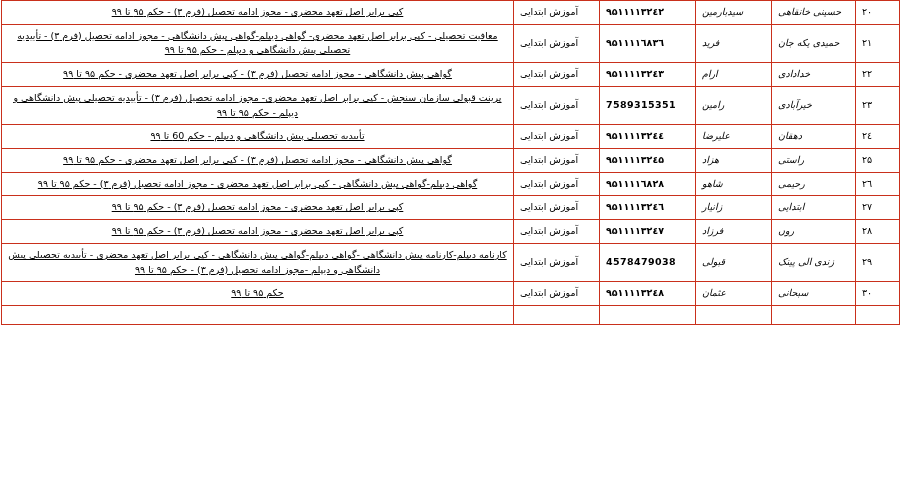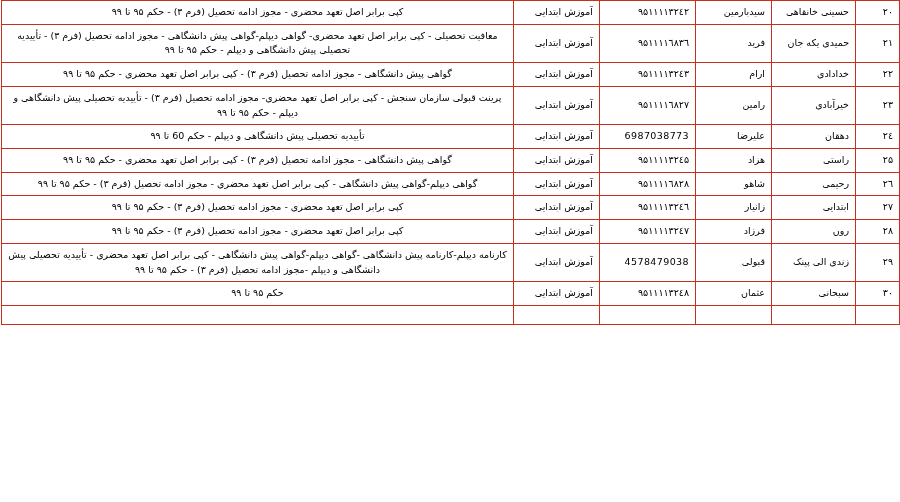--- a/index.html
+++ b/index.html
@@ -38,31 +38,34 @@
   }
   
   col.c-num   { width: 44px; }
   col.c-fam   { width: 84px; }
   col.c-name  { width: 76px; }
   col.c-id    { width: 96px; }
   col.c-field { width: 86px; }
   col.c-docs  { width: 512px; }
 
   td.num, td.fam, td.name, td.id, td.field {
-    text-align: right;
+    text-align: left;
   }
   td.docs {
     text-align: center;
+    text-decoration: underline;
   }
   td.id {
     letter-spacing: 0.4px;
     font-size: 9.5px;
+    font-weight: bold;
   }
   td.fam, td.name {
     font-size: 10px;
+    font-style: italic;
   }
   td.num {
     font-size: 10px;
   }
   .cut-row td {
     height: 10px;
     padding: 0;
   }
 </style>
 </head>
@@ -100,29 +103,29 @@
         <td class="fam">خدادادی</td>
         <td class="name">ارام</td>
         <td class="id">۹۵۱۱۱۱۳۲٤۳</td>
         <td class="field">آموزش ابتدایی</td>
         <td class="docs">گواهی پیش دانشگاهی - مجوز ادامه تحصیل (فرم ۳) - کپی برابر اصل تعهد محضری - حکم ۹۵ تا ۹۹</td>
       </tr>
       <tr>
         <td class="num">۲۳</td>
         <td class="fam">خیرآبادی</td>
         <td class="name">رامین</td>
-        <td class="id">۹۵۱۱۱۱٦۸۲۷</td>
+        <td class="id">7589315351</td>
         <td class="field">آموزش ابتدایی</td>
         <td class="docs">پرینت قبولی سازمان سنجش - کپی برابر اصل تعهد محضری- مجوز ادامه تحصیل (فرم ۳) - تأییدیه تحصیلی پیش دانشگاهی و دیپلم - حکم ۹۵ تا ۹۹</td>
       </tr>
       <tr>
         <td class="num">۲٤</td>
         <td class="fam">دهقان</td>
         <td class="name">علیرضا</td>
-        <td class="id">6987038773</td>
+        <td class="id">۹۵۱۱۱۱۳۲٤٤</td>
         <td class="field">آموزش ابتدایی</td>
         <td class="docs">تأییدیه تحصیلی پیش دانشگاهی و دیپلم - حکم 60 تا ۹۹</td>
       </tr>
       <tr>
         <td class="num">۲۵</td>
         <td class="fam">راستی</td>
         <td class="name">هزاد</td>
         <td class="id">۹۵۱۱۱۱۳۲٤۵</td>
         <td class="field">آموزش ابتدایی</td>
         <td class="docs">گواهی پیش دانشگاهی - مجوز ادامه تحصیل (فرم ۳) - کپی برابر اصل تعهد محضری - حکم ۹۵ تا ۹۹</td>

